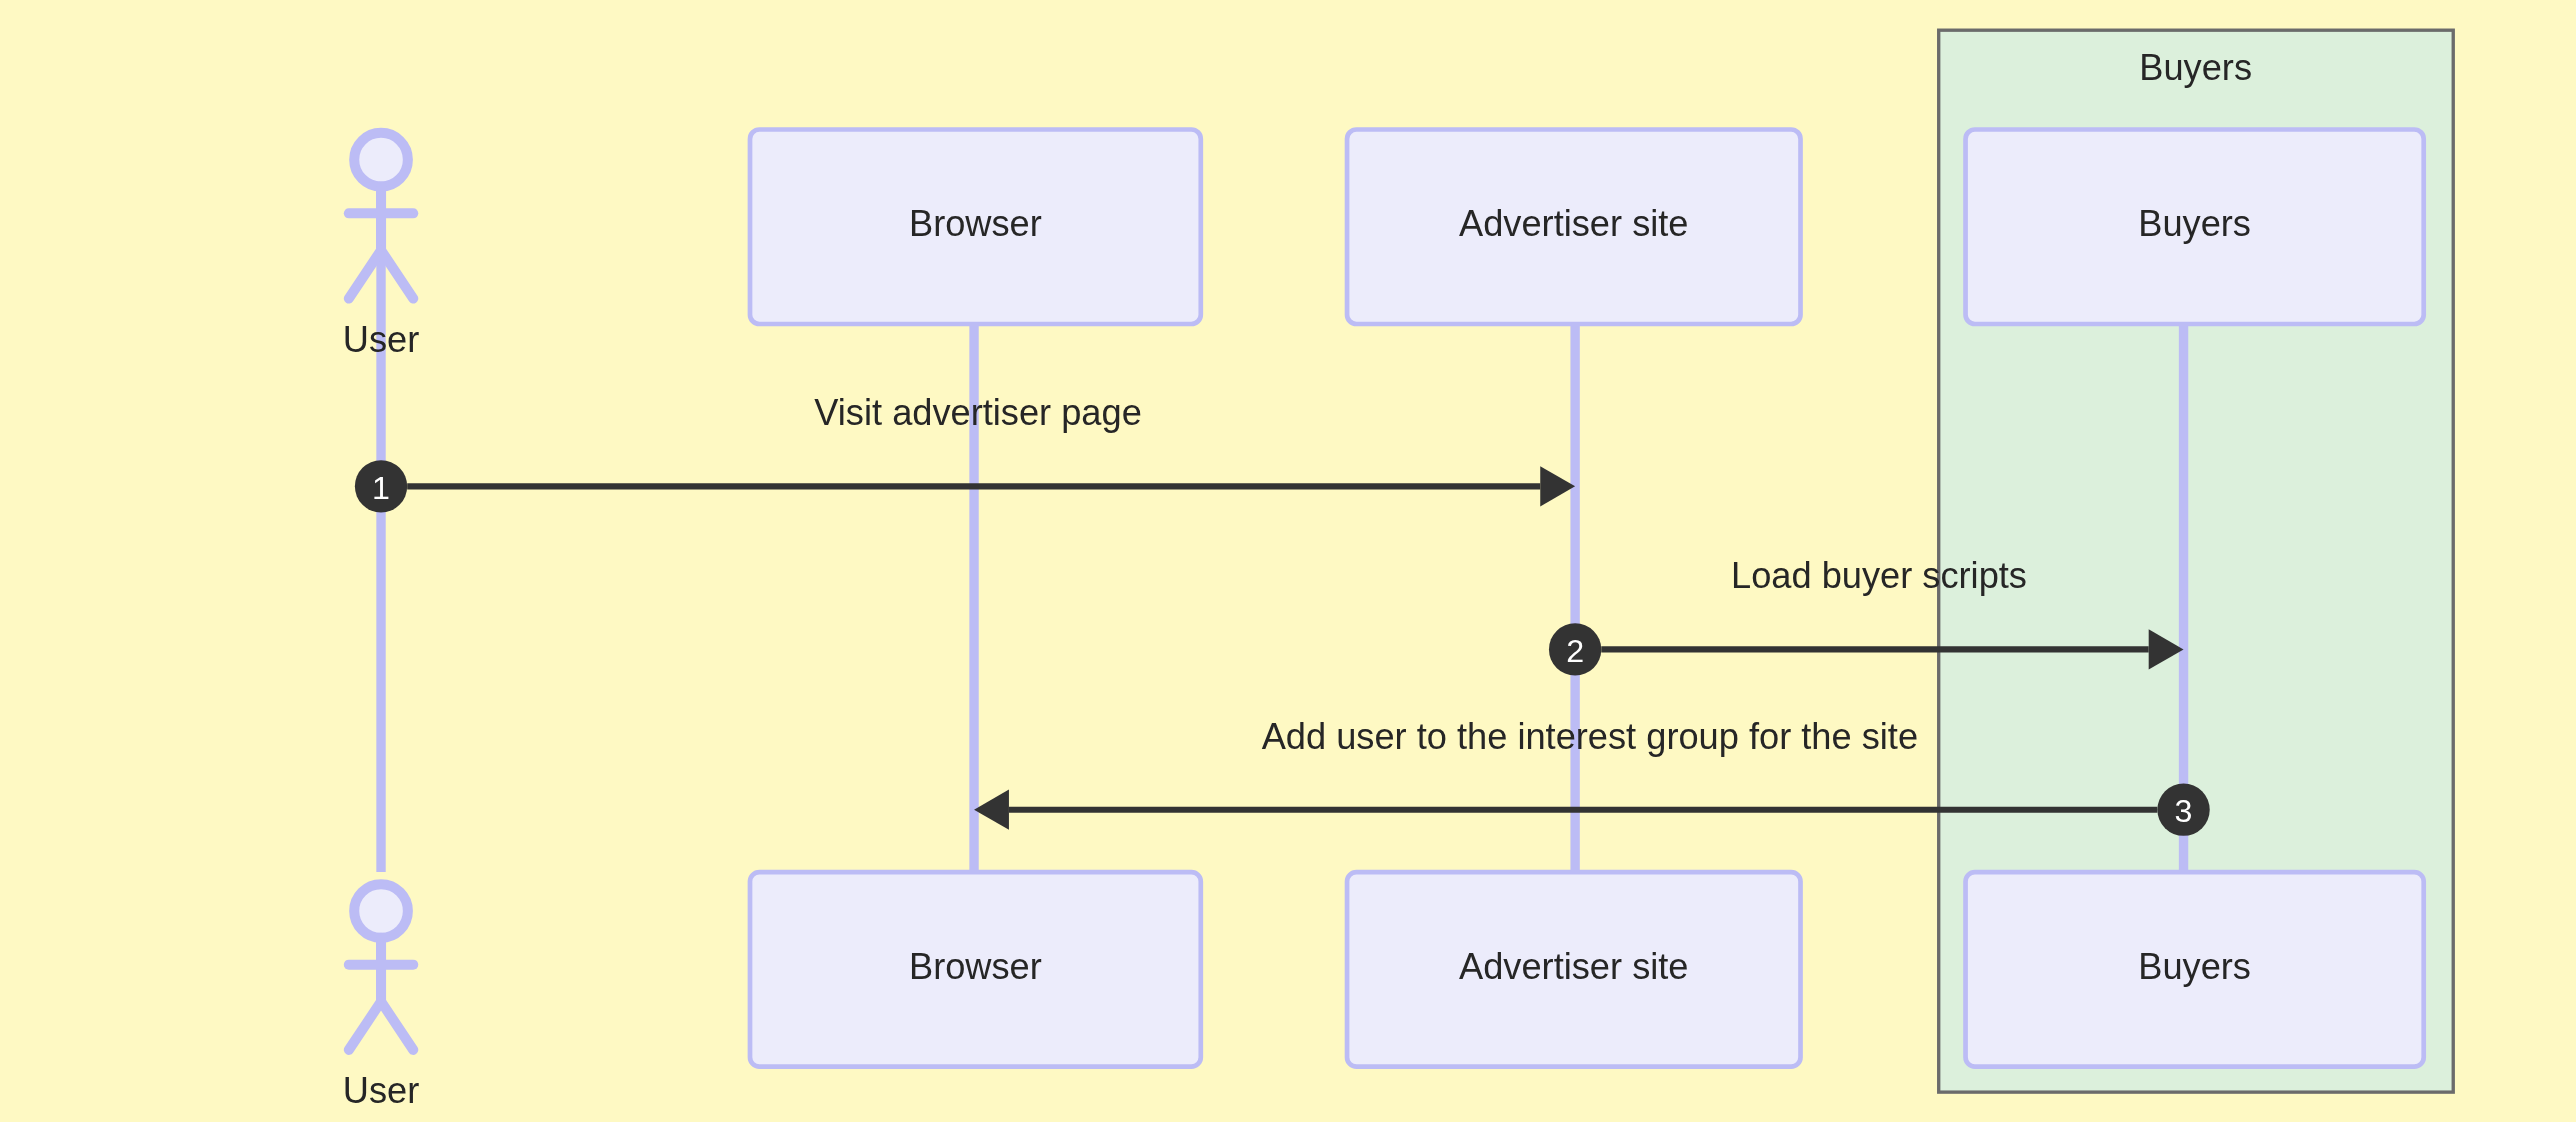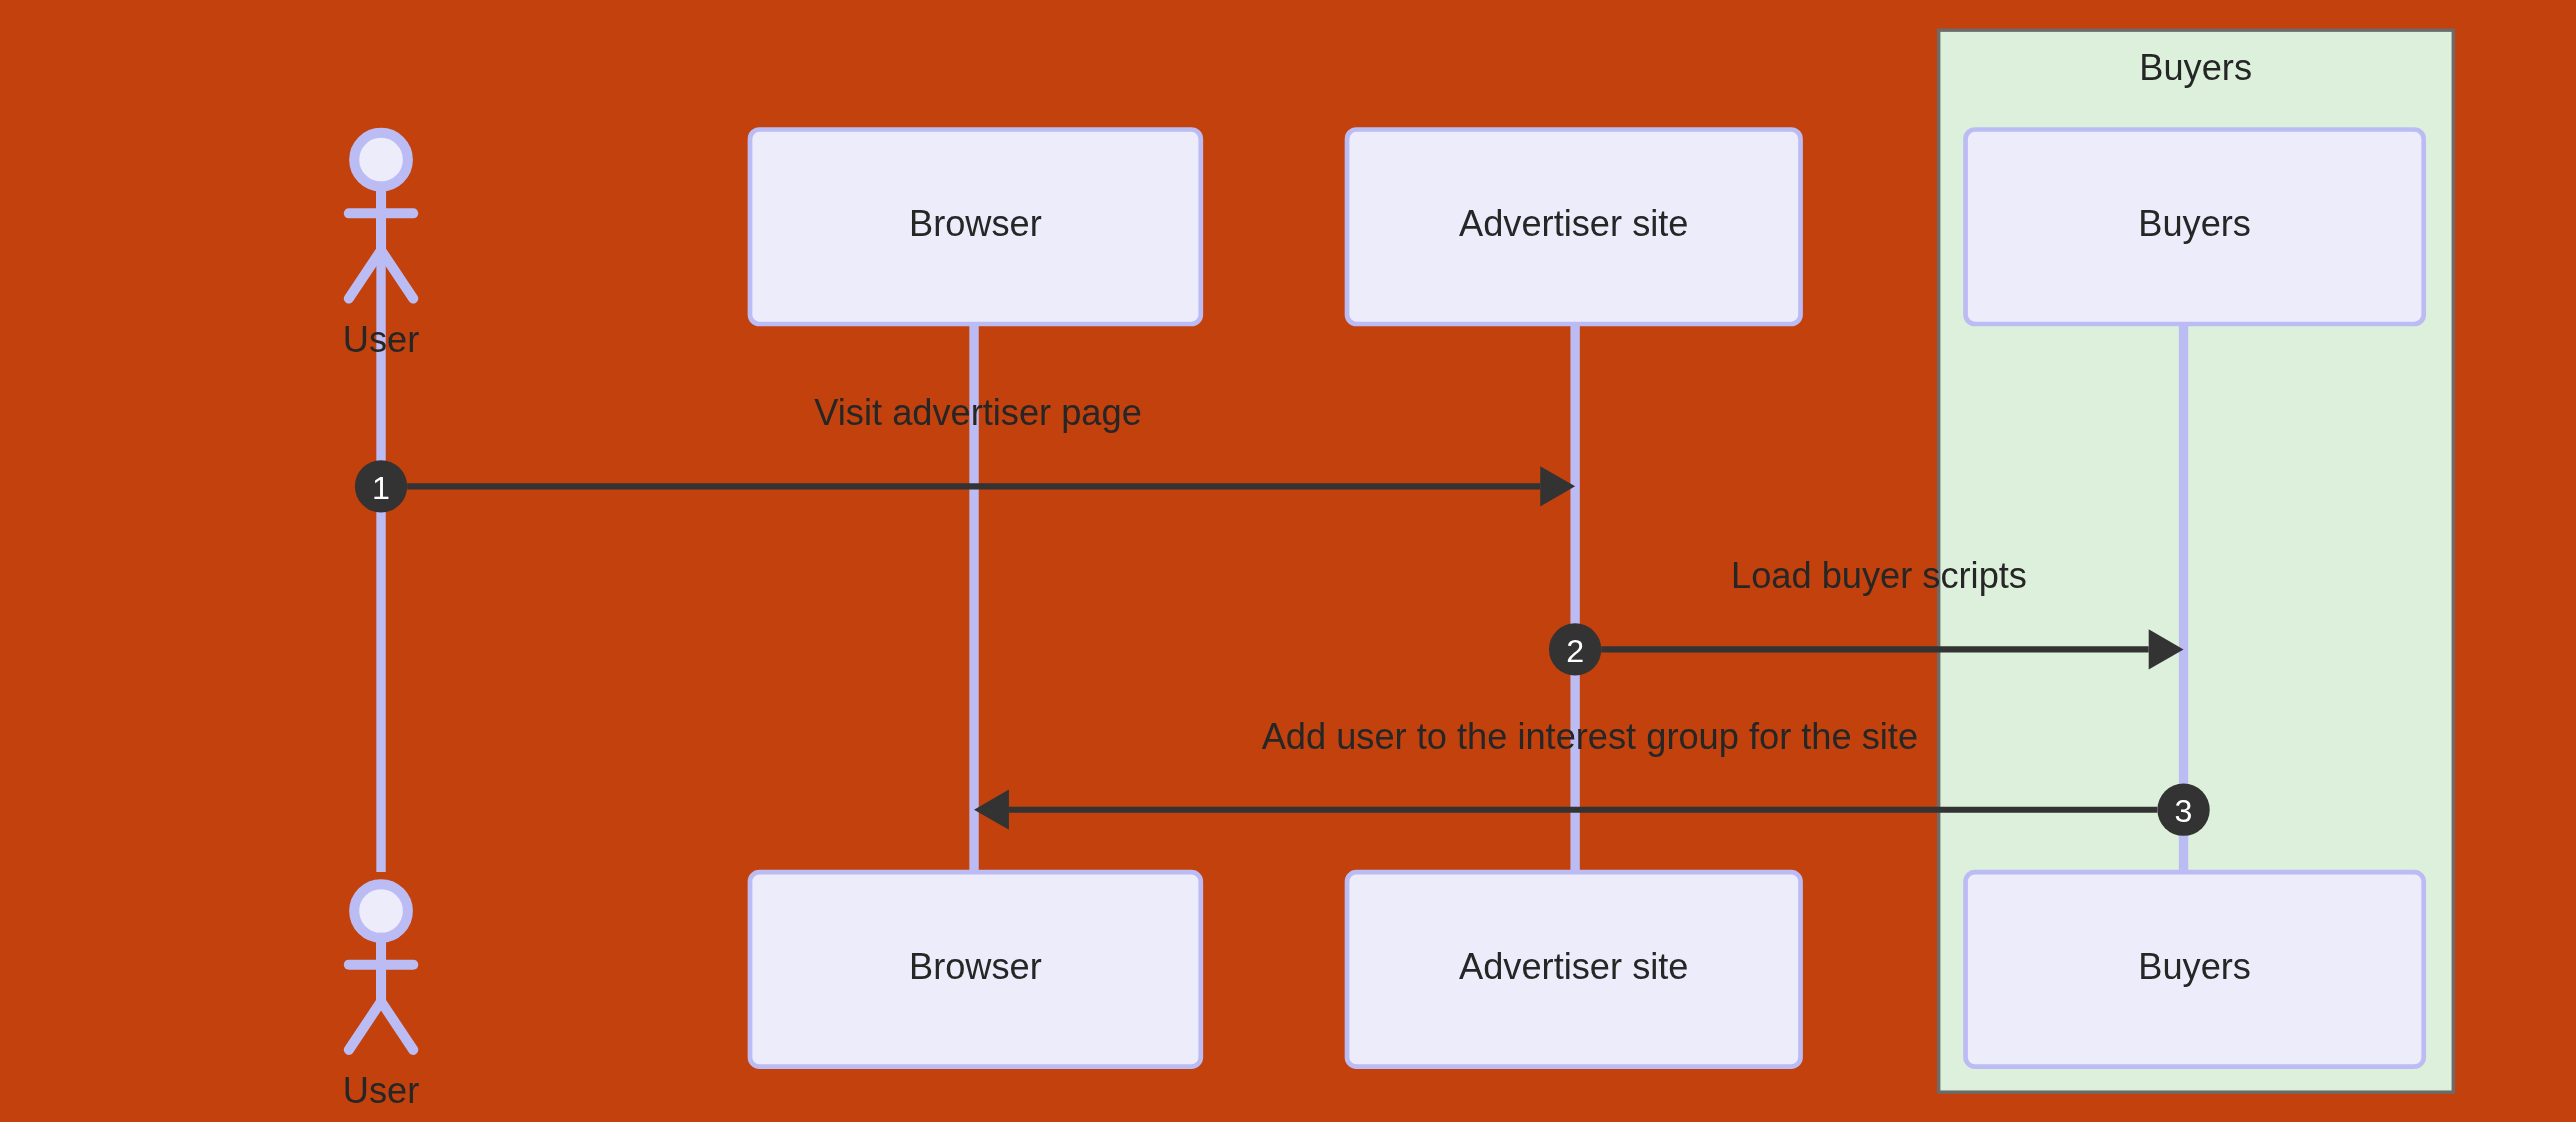--- a/index.html
+++ b/index.html
@@ -4,21 +4,21 @@
 <style>
   html, body {
     margin: 0;
     padding: 0;
     background: #ffffff;
   }
   #canvas {
     position: relative;
     width: 2576px;
     height: 1123px;
-    background: #c2410c;
+    background: #fef9c3;
     font-family: "Liberation Sans", sans-serif;
     overflow: hidden;
   }
   #diagram-svg {
     position: absolute;
     top: 0;
     left: 0;
     width: 2576px;
     height: 1123px;
   }

